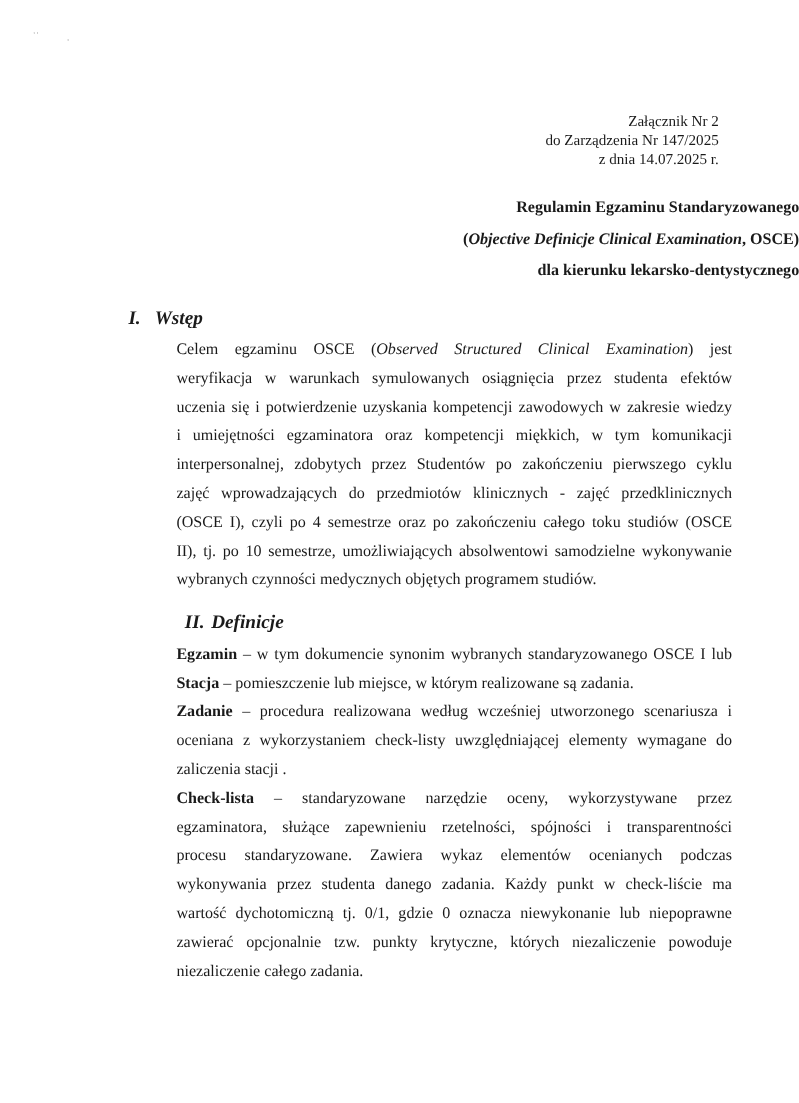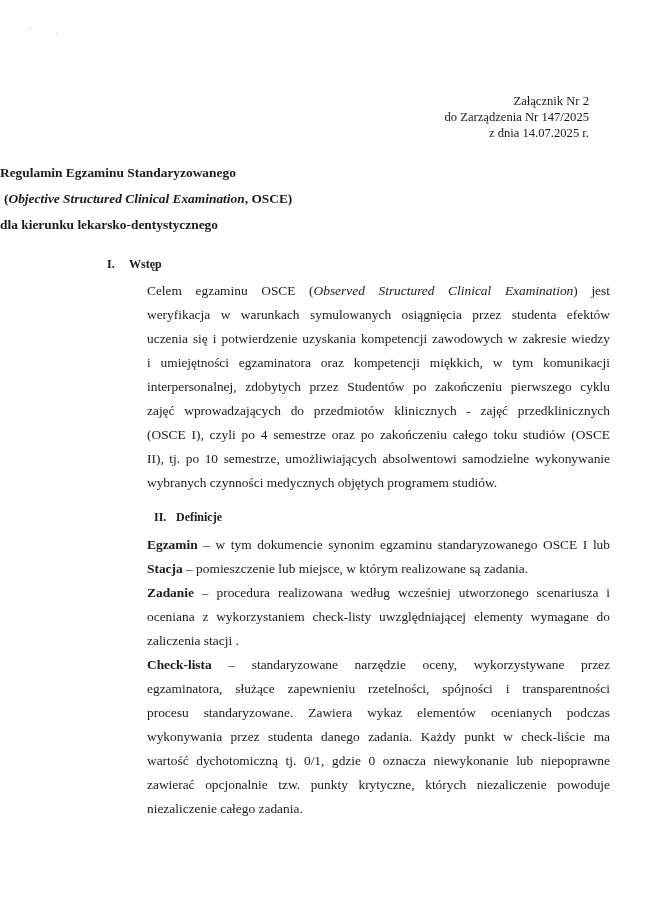--- a/index.html
+++ b/index.html
@@ -3,30 +3,30 @@
 <meta charset="utf-8">
 <style>
   html, body { margin: 0; padding: 0; background: #ffffff; }
   body {
     width: 666px; height: 919px; position: relative; overflow: hidden;
     font-family: "Liberation Serif", "DejaVu Serif", serif;
     color: #1a1a1a;
   }
   .speck { position: absolute; font-size: 6px; color: #999; }
   .annex {
-    position: absolute; right: 77px; top: 93px;
+    position: absolute; right: 67px; top: 93px;
     text-align: right; font-size: 12.6px; line-height: 16px;
   }
   .title-block {
     position: absolute; left: 0; width: 666px; top: 160px;
-    text-align: left; font-size: 13.4px; font-weight: bold; line-height: 26px;
+    text-align: right; font-size: 13.4px; font-weight: bold; line-height: 26px;
   }
   .title-block .l2 { margin-left: 4px; }
   .section-head {
-    position: absolute; left: 107px; font-size: 12px; font-weight: bold;
+    position: absolute; left: 107px; font-size: 16px; font-weight: bold; font-style: italic;
   }
   .section-head .num { display: inline-block; width: 22px; }
   .para {
     position: absolute; left: 147px; width: 463px;
     font-size: 13.4px; line-height: 24px; text-align: justify;
   }
   .line { display: block; white-space: nowrap; text-align: justify; text-align-last: justify; font-family: Liberation Serif, serif; }
   .line.last { text-align-last: left; }
   .def-term { font-weight: bold; }
 </style>
@@ -37,21 +37,21 @@
 <span class="speck" style="left:56px;top:29px;">,</span>
 
 <div class="annex">
   <div>Załącznik Nr 2</div>
   <div>do Zarządzenia Nr 147/2025</div>
   <div>z dnia 14.07.2025 r.</div>
 </div>
 
 <div class="title-block">
   <div>Regulamin Egzaminu Standaryzowanego</div>
-  <div class="l2"><span>(</span><i>Objective Structured Clinical Examination</i><span>, OSCE)</span></div>
+  <div class="l2"><span>(</span><i>Objective Definicje Clinical Examination</i><span>, OSCE)</span></div>
   <div>dla kierunku lekarsko-dentystycznego</div>
 </div>
 
 <div class="section-head" style="top:257px;">
   <span class="num">I.</span><span>Wstęp</span>
 </div>
 <div class="para" style="top:279px;">
   <span class="line"><span>Celem egzaminu OSCE (</span><i>Observed Structured Clinical Examination</i><span>) jest</span></span>
   <span class="line">weryfikacja w warunkach symulowanych osiągnięcia przez studenta efektów</span>
   <span class="line">uczenia się i potwierdzenie uzyskania kompetencji zawodowych w zakresie wiedzy</span>
@@ -61,21 +61,21 @@
   <span class="line">(OSCE I), czyli po 4 semestrze  oraz po zakończeniu całego toku studiów (OSCE</span>
   <span class="line">II),  tj. po 10 semestrze, umożliwiających absolwentowi samodzielne wykonywanie</span>
   <span class="line last">wybranych czynności medycznych objętych programem studiów.</span>
 </div>
 
 <div class="section-head" style="top:510px;margin-left:47px;">
   <span class="num">II.</span><span>Definicje</span>
 </div>
 <div class="para" style="top:533px;">
   <div>
-    <span class="line"><b class="def-term">Egzamin</b><span> – w tym dokumencie synonim egzaminu standaryzowanego OSCE I lub</span></span>
+    <span class="line"><b class="def-term">Egzamin</b><span> – w tym dokumencie synonim wybranych standaryzowanego OSCE I lub</span></span>
   </div>
   <div>
     <span class="line last"><b class="def-term">Stacja</b><span> – pomieszczenie lub miejsce, w którym realizowane są zadania.</span></span>
   </div>
   <div>
     <span class="line"><b class="def-term">Zadanie</b><span> – procedura realizowana według wcześniej utworzonego scenariusza i</span></span>
     <span class="line">oceniana z wykorzystaniem check-listy uwzględniającej elementy wymagane do</span>
     <span class="line last">zaliczenia stacji .</span>
   </div>
   <div>

